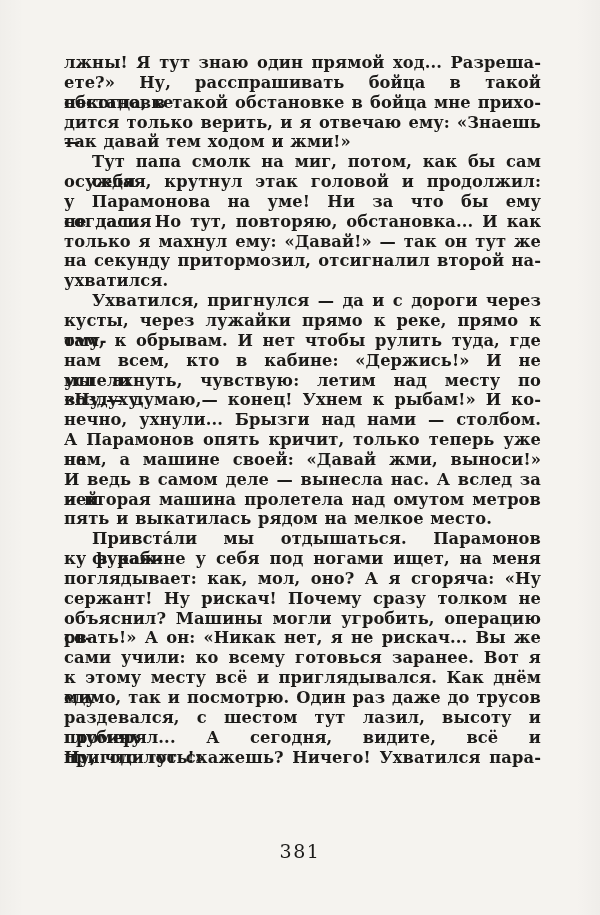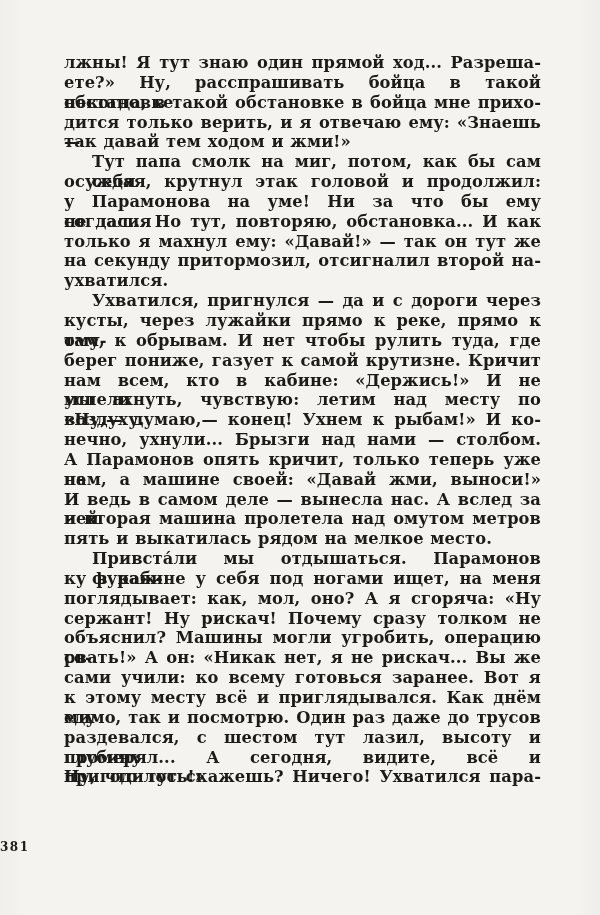--- a/index.html
+++ b/index.html
@@ -36,22 +36,23 @@
     letter-spacing:0.1px;
     word-spacing:1px;
   }
   .line.aj{ text-align-last:justify; }
   .line.al{ text-align:center; text-align-last:left; }
   .line.ind{ padding-left:28px; }
   .pagenum{
     position:absolute;
     left:0; right:0;
     top:840px;
-    font-size:12px;
-    font-weight:bold;
+    text-align:center;
+    font-size:19px;
+    font-weight:normal;
     letter-spacing:1.5px;
     color:var(--ink);
   }
 </style>
 </head>
 <body>
 
 <div class="sheet">
   <div class="textblock">
       <div class="line aj">лжны! Я тут знаю один прямой ход... Разреша-</div>
@@ -62,21 +63,20 @@
       <div class="line aj ind">Тут папа смолк на миг, потом, как бы сам себя</div>
       <div class="line aj">осуждая, крутнул этак головой и продолжил:</div>
       <div class="line aj">у Парамонова на уме! Ни за что бы ему согласия</div>
       <div class="line aj">не дал... Но тут, повторяю, обстановка... И как</div>
       <div class="line aj">только я махнул ему: «Давай!» — так он тут же</div>
       <div class="line aj">на секунду притормозил, отсигналил второй на-</div>
       <div class="line al">ухватился.</div>
       <div class="line aj ind">Ухватился, пригнулся — да и с дороги через</div>
       <div class="line aj">кусты, через лужайки прямо к реке, прямо к ому-</div>
       <div class="line aj">там, к обрывам. И нет чтобы рулить туда, где</div>
-      <div class="line aj">берег пониже, газует к самой крутизне. Кричит</div>
       <div class="line aj">нам всем, кто в кабине: «Держись!» И не успели</div>
       <div class="line aj">мы ахнуть, чувствую: летим над месту по воздуху.</div>
       <div class="line aj">«Ну,— думаю,— конец! Ухнем к рыбам!» И ко-</div>
       <div class="line aj">нечно, ухнули... Брызги над нами — столбом.</div>
       <div class="line aj">А Парамонов опять кричит, только теперь уже не</div>
       <div class="line aj">нам, а машине своей: «Давай жми, выноси!»</div>
       <div class="line aj">И ведь в самом деле — вынесла нас. А вслед за ней</div>
       <div class="line aj">и вторая машина пролетела над омутом метров</div>
       <div class="line al">пять и выкатилась рядом на мелкое место.</div>
       <div class="line aj ind">Привста́ли мы отдышаться. Парамонов фураж-</div>

